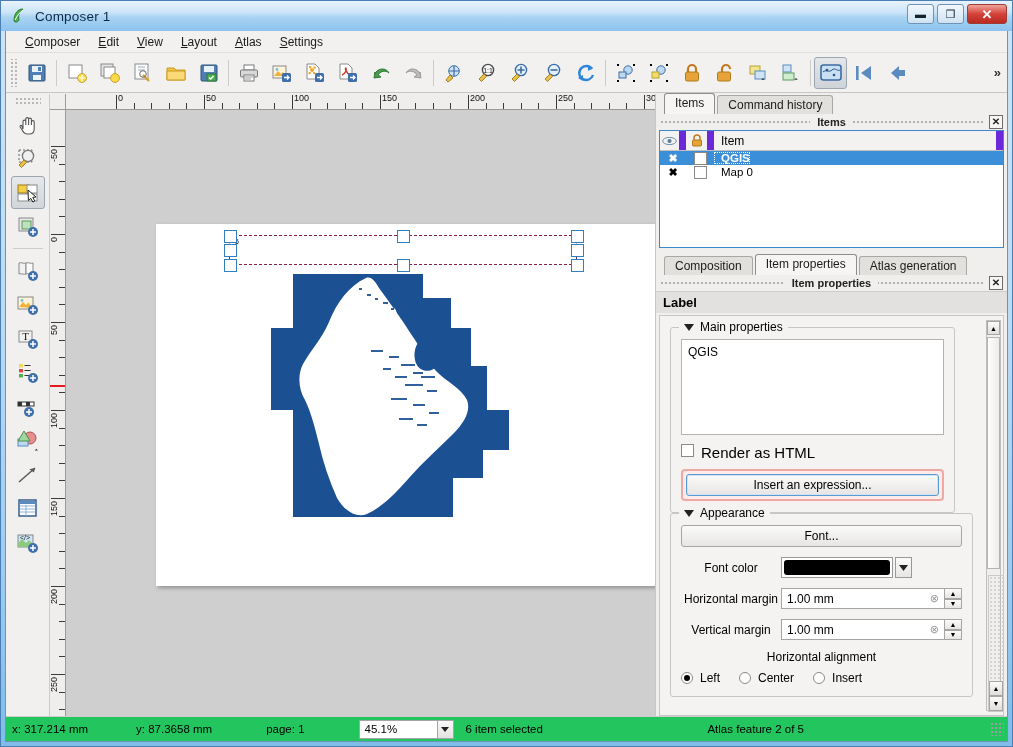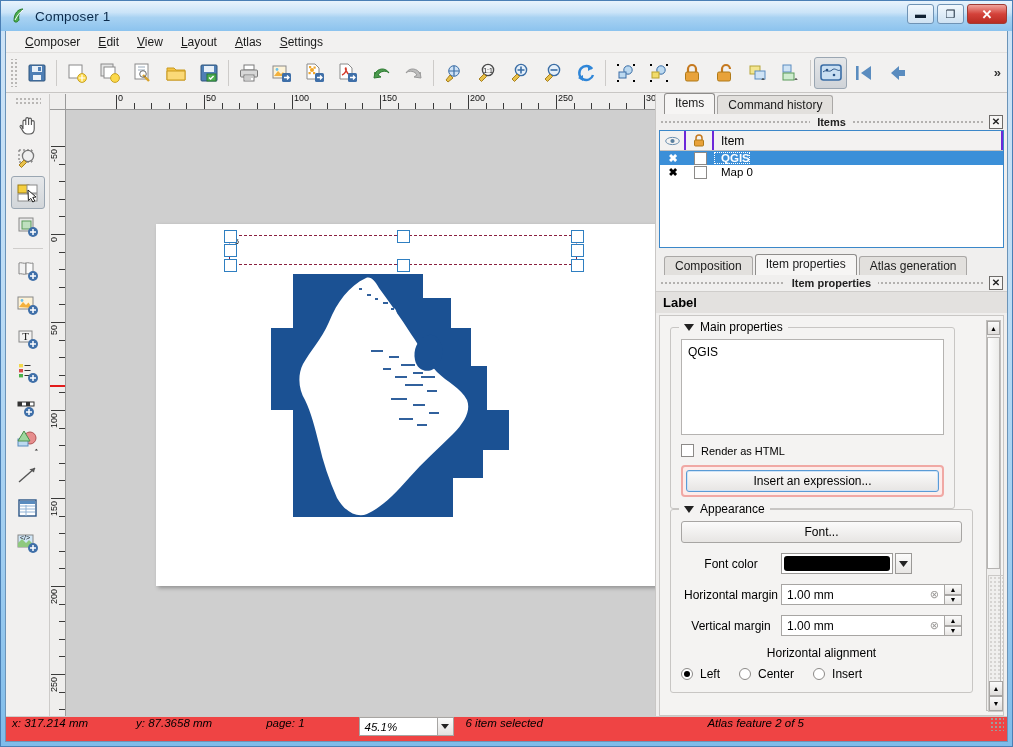--- a/index.html
+++ b/index.html
@@ -100,21 +100,21 @@
       background-image:radial-gradient(#b3b1af 0.8px, transparent 0.8px);
       background-size:4px 4px; }
   .dockhead .t { position:relative; z-index:2; background:#f0efee; padding:0 7px;
       font-size:11px; font-weight:bold; color:#222; }
   .dockclose { position:absolute; right:4px; top:1px; width:14px; height:14px;
       border:1px solid #6d6b69; background:#f6f5f4; font-size:10px; line-height:12px;
       text-align:center; font-weight:bold; color:#222; }
 
   .itemstable { margin:0 3px; border:1px solid #3b87c9; background:#fff; height:118px; }
   .ith { display:flex; height:20px; background:#f3f2f1; border-bottom:1px solid #c3c1bf; }
-  .ith div { border-right:2px solid #6d28d9; display:flex; align-items:center;
+  .ith div { border-right:7px solid #6d28d9; display:flex; align-items:center;
       justify-content:center; }
   .ith .c-eye { width:26px; } .ith .c-lock { width:28px; }
   .ith .c-item { flex:1; justify-content:flex-start; padding-left:7px; font-size:12px; }
   .itrow { display:flex; height:14px; align-items:center; font-size:11.5px; }
   .itrow.sel { background:#3b8fd8; color:#fff; }
   .itrow .eye { width:26px; text-align:center; font-size:11px; font-weight:bold;}
   .itrow .lk { width:28px; display:flex; align-items:center; justify-content:center;}
   .itrow .lk span { width:13px; height:13px; background:#fff; border:1px solid #8c8a88; }
   .itrow .nm { padding-left:7px; }
   .itrow.sel .nm { font-weight:bold; outline:1px dotted #fff; outline-offset:-1px; }
@@ -127,21 +127,21 @@
   .propbody { flex:1; background:#f4f3f2; border:1px solid #c9c7c5; margin:2px 3px 0 3px;
       position:relative; overflow:hidden; }
   .group { border:1px solid #c8c6c4; border-radius:3px; margin:11px 10px 0 10px;
       padding:11px 10px 11px; position:relative; }
   .glegend { position:absolute; top:-8px; left:8px; background:#f4f3f2; padding:0 5px;
       font-size:12px; display:flex; align-items:center; gap:6px; }
   .tri { width:0;height:0;border-left:5px solid transparent;border-right:5px solid transparent;
       border-top:7px solid #222; }
   .textarea { background:#fff; border:1px solid #b5b3b1; height:96px; padding:5px 6px;
       font-size:12px; }
-  .chkrow { display:flex; align-items:flex-end; gap:7px; margin-top:9px; font-size:11px;}
+  .chkrow { display:flex; align-items:flex-start; gap:7px; margin-top:9px; font-size:15px;}
   .chk { width:13px; height:13px; background:#fff; border:1px solid #8c8a88; }
   .btn { height:22px; background:linear-gradient(180deg,#fbfbfb,#e7e5e3);
       border:1px solid #a7a5a3; border-radius:3px; display:flex; align-items:center;
       justify-content:center; font-size:12px; }
   .exprwrap { margin-top:8px; border:2px solid #f0a8a4; border-radius:4px; padding:3px;
       background:#fdecea; }
   .exprwrap .btn { border:1px solid #5a9bd5; box-shadow:inset 0 0 0 1px #cfe3f7; }
   .frow { display:flex; align-items:center; margin-top:10px; font-size:12px; }
   .frow .lab { width:100px; }
   .colorbtn { width:112px; height:21px; border:1px solid #9b9997; background:#fff;
@@ -172,22 +172,22 @@
       background:linear-gradient(90deg,#fdfdfd,#ececea); border:1px solid #b6b4b2; }
   .outersb { position:absolute; right:3px; top:300px; bottom:4px; width:16px;
       background-image:radial-gradient(#d6d4d2 .9px,transparent .9px); background-size:4px 4px;
       border:1px solid #cbc9c7; }
   .outersb .ar { position:absolute; left:0; right:0; height:15px; border:1px solid #a7a5a3;
       background:linear-gradient(180deg,#fbfbfb,#e0dedc); display:flex;
       align-items:center; justify-content:center; font-size:7px; }
 
   
   .status { position:absolute; left:0; right:0; bottom:0; height:25px;
-      background:#ef4444; border-top:1px solid #cfcdcb; display:flex; 
-      font-size:11.5px;font-style:italic; }
+      background:#22c55e; border-top:1px solid #cfcdcb; display:flex; align-items:center;
+      font-size:11.5px; }
   .status .cell { padding:0 6px; }
   .zoomcombo { width:95px; height:19px; border:1px solid #a7a5a3; background:#fff;
       display:flex; align-items:center; padding-left:5px; font-size:11.5px; margin:0 6px;}
   .zoomcombo .arw { margin-left:auto; width:17px; height:100%;
       background:linear-gradient(180deg,#fbfbfb,#e3e1df); border-left:1px solid #a7a5a3;
       display:flex; align-items:center; justify-content:center; font-size:7px;}
   .grow { flex:1; }
   .resize { width:14px; height:14px; margin-right:3px;
       background-image:radial-gradient(#9e9c9a 1px,transparent 1px); background-size:4px 4px;}
 </style>

